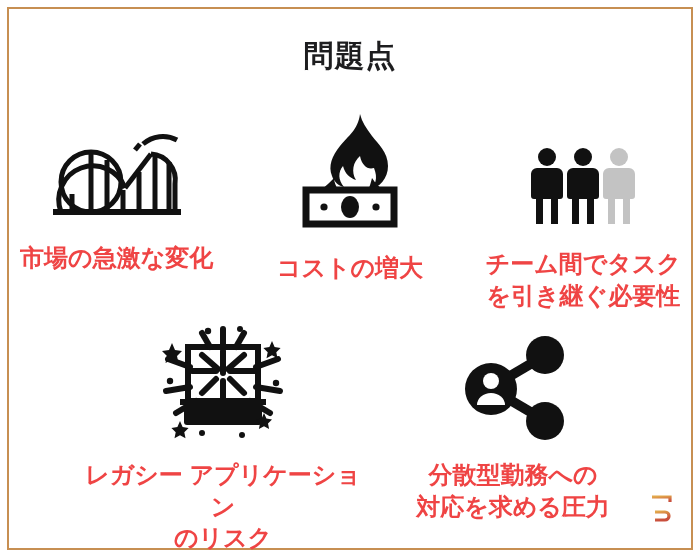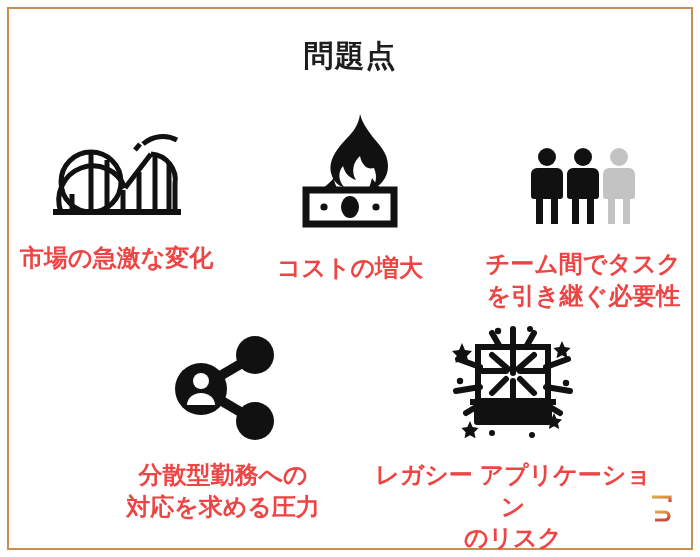--- a/index.html
+++ b/index.html
@@ -168,39 +168,20 @@
           </g>
         </svg>
       </div>
       <div class="cell-label">チーム間でタスク
 を引き継ぐ必要性</div>
     </div>
 
   </div>
 
   <div class="grid-row row-bottom">
-
-    <div class="cell cell-5">
-      <div class="icon-box">
-        <svg width="112" height="112" viewBox="0 0 112 112" aria-hidden="true">
-
-          <path d="M48 48 L82 28" stroke="#111111" stroke-width="10" stroke-linecap="butt"></path>
-          <path d="M48 66 L82 86" stroke="#111111" stroke-width="10" stroke-linecap="butt"></path>
-
-          <circle cx="34" cy="58" r="26" fill="#111111"></circle>
-          <circle cx="34" cy="50" r="8" fill="#ffffff"></circle>
-          <path d="M20 74 a14 12 0 0 1 28 0 z" fill="#ffffff"></path>
-
-          <circle cx="88" cy="24" r="19" fill="#111111"></circle>
-          <circle cx="88" cy="90" r="19" fill="#111111"></circle>
-        </svg>
-      </div>
-      <div class="cell-label">分散型勤務への
-対応を求める圧力</div>
-    </div>
 
     <div class="cell cell-4">
       <div class="icon-box">
         <svg width="130" height="122" viewBox="0 0 130 122" aria-hidden="true">
           <g stroke="#111111" fill="none" stroke-width="6" stroke-linecap="round">
 
             <path d="M30 26 h70 v54 h-70 z"></path>
 
             <path d="M65 8 v16"></path>
             <path d="M44 12 l8 14"></path>
@@ -234,20 +215,39 @@
             <circle cx="82" cy="8" r="3"></circle>
             <circle cx="12" cy="60" r="3.2"></circle>
             <circle cx="118" cy="62" r="3.2"></circle>
             <circle cx="44" cy="112" r="3"></circle>
             <circle cx="84" cy="114" r="3"></circle>
           </g>
         </svg>
       </div>
       <div class="cell-label">レガシー アプリケーション
 のリスク</div>
+    </div>
+
+    <div class="cell cell-5">
+      <div class="icon-box">
+        <svg width="112" height="112" viewBox="0 0 112 112" aria-hidden="true">
+
+          <path d="M48 48 L82 28" stroke="#111111" stroke-width="10" stroke-linecap="butt"></path>
+          <path d="M48 66 L82 86" stroke="#111111" stroke-width="10" stroke-linecap="butt"></path>
+
+          <circle cx="34" cy="58" r="26" fill="#111111"></circle>
+          <circle cx="34" cy="50" r="8" fill="#ffffff"></circle>
+          <path d="M20 74 a14 12 0 0 1 28 0 z" fill="#ffffff"></path>
+
+          <circle cx="88" cy="24" r="19" fill="#111111"></circle>
+          <circle cx="88" cy="90" r="19" fill="#111111"></circle>
+        </svg>
+      </div>
+      <div class="cell-label">分散型勤務への
+対応を求める圧力</div>
     </div>
 
   </div>
 
   <div class="logo-mark">
     <svg width="30" height="38" viewBox="0 0 30 38" aria-hidden="true">
       <defs>
         <linearGradient id="lg" x1="0" y1="0" x2="0.4" y2="1">
           <stop offset="0%" stop-color="#e2a84b"></stop>
           <stop offset="100%" stop-color="#c94f3d"></stop>

